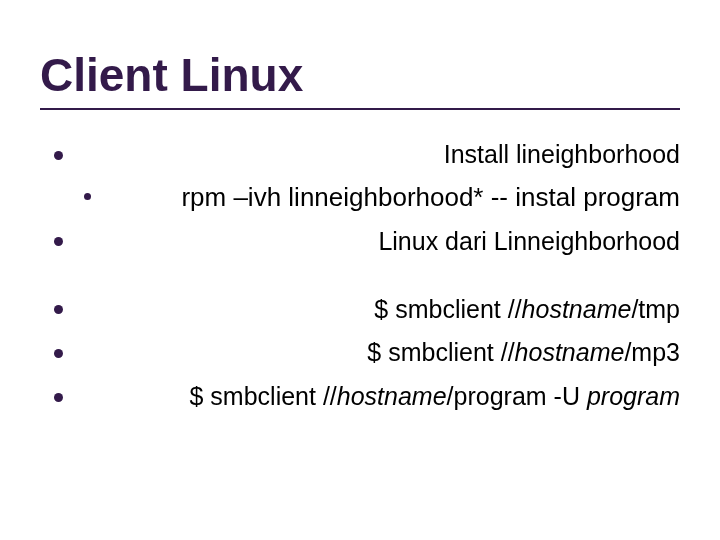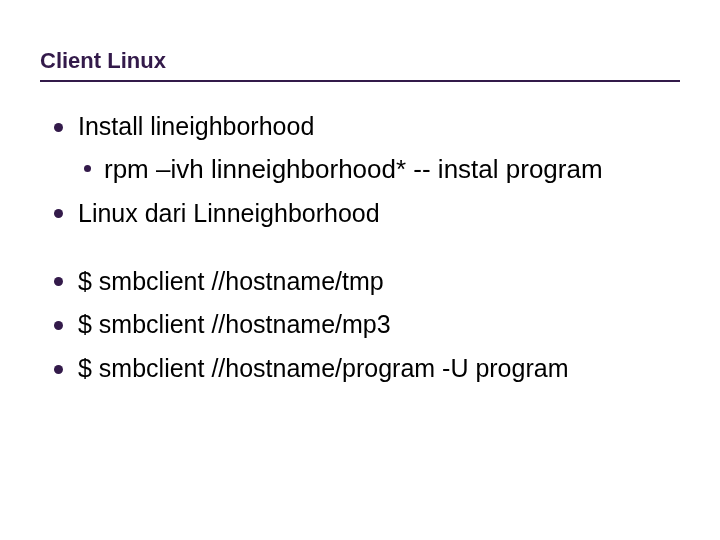--- a/index.html
+++ b/index.html
@@ -6,37 +6,38 @@
   body {
     width: 720px;
     height: 540px;
     background: #ffffff;
     font-family: Arial, Helvetica, sans-serif;
     color: #000000;
     padding: 48px 40px 40px 40px;
     position: relative;
   }
   .title {
-    font-size: 22px;
+    font-size: 46px;
     font-weight: bold;
     color: #331a4a;
     border-bottom: 2px solid #331a4a;
     padding-bottom: 6px;
     margin-bottom: 28px;
   }
   ul.outer {
     list-style: none;
     padding-left: 8px;
   }
   ul.outer > li {
     position: relative;
     padding-left: 30px;
     font-size: 25px;
     line-height: 1.35;
     margin-bottom: 10px;
+    text-align: right;
   }
   ul.outer > li::before {
     content: "";
     position: absolute;
     left: 6px;
     top: 0.5em;
     width: 9px;
     height: 9px;
     background: #331a4a;
     border-radius: 50%;
@@ -58,21 +59,21 @@
     content: "";
     position: absolute;
     left: 6px;
     top: 0.5em;
     width: 7px;
     height: 7px;
     background: #331a4a;
     border-radius: 50%;
   }
   .gap { height: 24px; }
-  .i { }
+  .i { font-style: italic; }
 </style>
 <style>li.gap::before{display:none!important;}</style></head>
 <body>
 
 <div class="title">Client Linux</div>
 
 <ul class="outer">
 
   <li>
     <span>Install lineighborhood</span>

